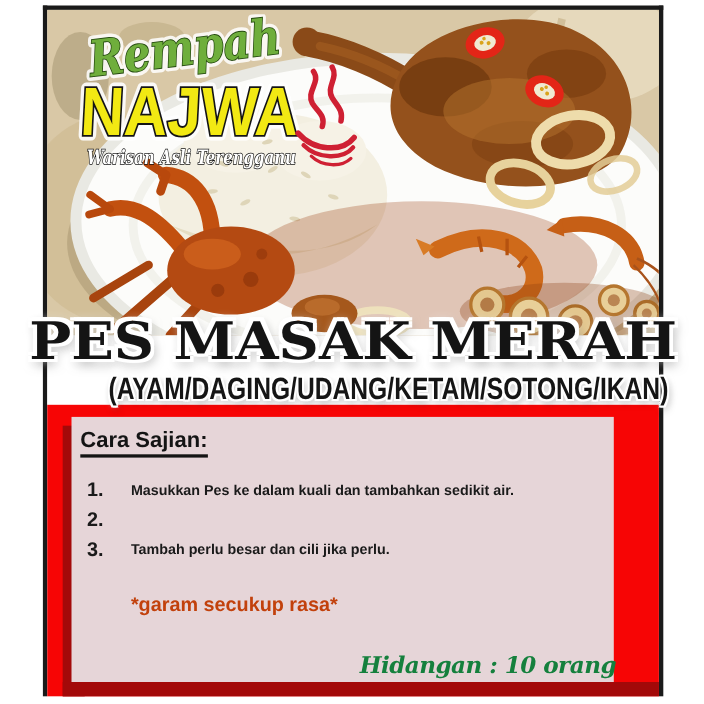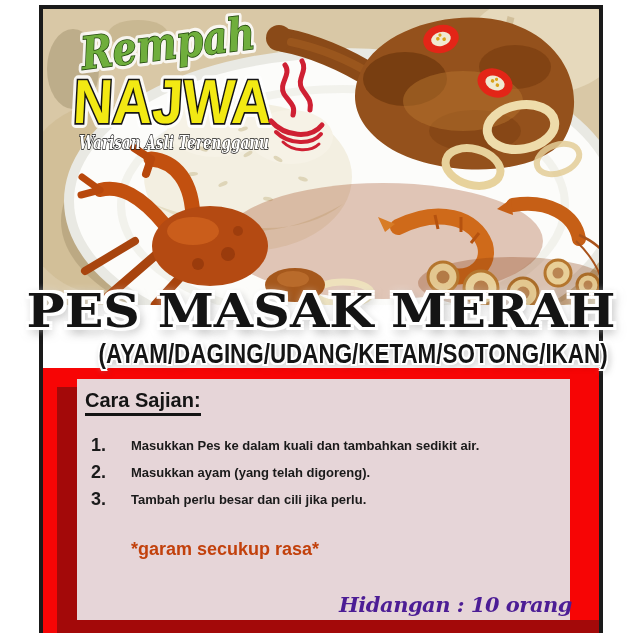--- a/index.html
+++ b/index.html
@@ -28,31 +28,31 @@
          font-weight:bold;font-size:28px;line-height:30px;color:#151515;white-space:nowrap;
          transform:scaleX(0.8);transform-origin:center;letter-spacing:0px;
          text-shadow:-2px 0 0 #fff,2px 0 0 #fff,0 -2px 0 #fff,0 2px 0 #fff,
                      -2px -2px 0 #fff,2px -2px 0 #fff,-2px 2px 0 #fff,2px 2px 0 #fff,
                      0 0 7px #ffffff,2px 3px 8px rgba(40,40,40,.5);}
 
   
   .red-panel{position:absolute;top:359px;left:0;width:556px;height:265px;background:#f70505;}
   .shadow-left{position:absolute;left:14px;top:19px;width:20px;bottom:0;background:#a30909;}
   .shadow-bottom{position:absolute;left:14px;right:0;bottom:0;height:13px;background:#a30909;}
-  .pink-box{position:absolute;left:34px;top:11px;width:493px;height:241px;background:#e6d5d8;}
+  .pink-box{position:absolute;left:22px;top:11px;width:493px;height:241px;background:#e6d5d8;}
 
   .heading{display:inline-block;margin:9px 0 0 8px;font-size:20px;font-weight:bold;color:#141414;
            border-bottom:3px solid #141414;padding-bottom:1px;line-height:24px;}
   .steps{margin-top:16px;}
   .step{display:flex;padding-left:14px;}
   .num{width:40px;flex:0 0 40px;font-size:18px;font-weight:bold;line-height:27px;color:#1a1a1a;}
   .txt{width:400px;font-size:13px;font-weight:bold;line-height:27px;color:#1a1a1a;}
   .note{margin:26px 0 0 54px;font-size:18px;font-weight:bold;color:#c2410c;}
   .serving{position:absolute;right:-2px;bottom:3px;font-family:"DejaVu Serif",serif;
-           font-style:italic;font-weight:bold;font-size:21px;color:#4c1d95;letter-spacing:-0.5px;}
+           font-style:italic;font-weight:bold;font-size:21px;color:#15803d;letter-spacing:-0.5px;}
 </style>
 </head>
 <body>
 
 <div class="page">
   <div class="poster">
 
     <div class="photo">
       <svg width="556" height="296" viewBox="0 0 556 296">
 
@@ -201,21 +201,20 @@
       <div class="shadow-bottom"></div>
       <div class="pink-box">
         <span class="heading">Cara Sajian:</span>
         <div class="steps">
           <div class="step">
             <span class="num">1.</span>
             <span class="txt">Masukkan Pes ke dalam kuali dan tambahkan sedikit air.</span>
           </div>
           <div class="step">
             <span class="num">2.</span>
-            <span class="txt">Masukkan ayam (yang telah digoreng).</span>
           </div>
           <div class="step">
             <span class="num">3.</span>
             <span class="txt">Tambah perlu besar dan cili jika perlu.</span>
           </div>
         </div>
         <div class="note">*garam secukup rasa*</div>
         <div class="serving">Hidangan : 10 orang</div>
       </div>
     </div>

